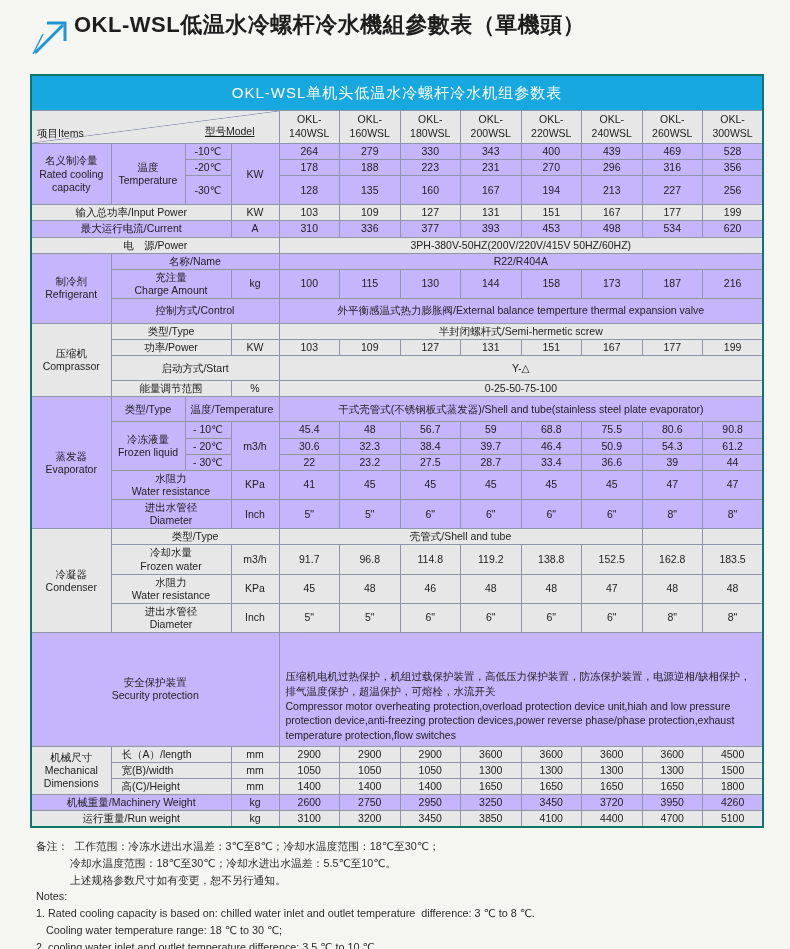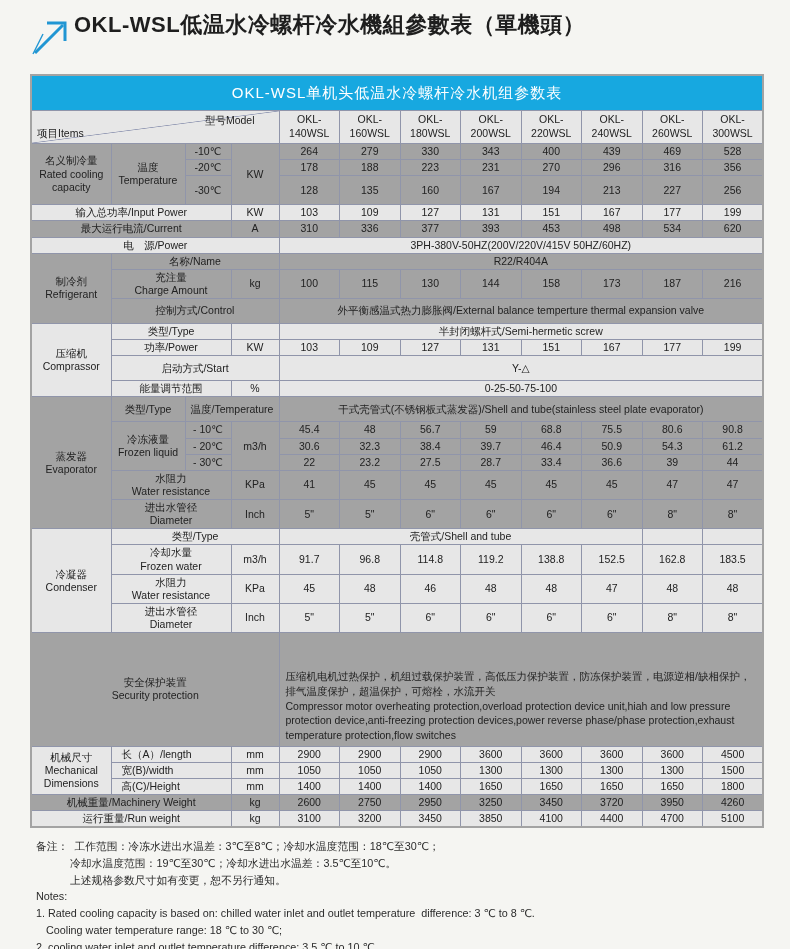--- a/index.html
+++ b/index.html
@@ -13,31 +13,31 @@
   .page{padding:8px 28px 0 30px;}
 
   
   .titlebar{display:flex;align-items:flex-start;margin:4px 0 14px 0;}
   .logo{flex:0 0 auto;margin-top:4px;}
   .titles{line-height:1.22;}
   .title-cn{font-size:22px;font-weight:bold;color:#1e1e1e;letter-spacing:.5px;}
   .title-en{font-size:15.5px;color:#1e1e1e;margin-top:2px;}
 
   
-  table{border-collapse:collapse;table-layout:fixed;width:732px;background:#a3a3a3;border:2px solid #a3a3a3;}
+  table{border-collapse:collapse;table-layout:fixed;width:732px;background:#c4b5fd;border:2px solid #0f766e;}
   td{border:1px solid #9095aa;text-align:center;vertical-align:middle;
      padding:1px 2px;font-size:10.5px;line-height:1.25;color:#222;overflow:hidden;word-break:break-word;}
   tr.gray td{background:#e7e7e7;}
   td.banner{background:#17a8e0;color:#fff;font-size:15px;height:32px;letter-spacing:1px;}
   td.model div{line-height:1.3;font-size:10.5px;}
   td.diag{position:relative;height:32px;padding:0;}
   .diag-line{position:absolute;left:0;top:0;right:0;bottom:0;
      background:linear-gradient(to bottom right,transparent calc(50% - .7px),#9aa0b8 calc(50% - .1px),#9aa0b8 calc(50% + .1px),transparent calc(50% + .7px));}
   .corner-items{position:absolute;left:5px;bottom:3px;font-size:10.5px;}
-  .corner-model{position:absolute;right:24px;top:3px;font-size:10.5px;}
+  .corner-model{position:absolute;right:24px;top:14px;font-size:10.5px;text-decoration:underline;}
   td.two{line-height:1.25;}
   td.lbl-left{text-align:left;padding-left:10px;}
   td.sec{ text-align:left;padding:3px 6px;line-height:1.4;}
   td.sec .cnline{margin-bottom:0px;margin-top:33px;}
   tr.tall td{height:26px;}
   tr.mid td{height:22px;margin-left:40px;}
 
   
   .notes{margin:10px 0 0 6px;font-size:10.8px;line-height:1.55;color:#2b2b2b;}
   .notes div{white-space:pre-wrap;}
@@ -455,21 +455,21 @@
           <td class="v">4100</td>
           <td class="v">4400</td>
           <td class="v">4700</td>
           <td class="v">5100</td>
         </tr>
   </tbody>
     </table>
 
   <div class="notes">
     <div>备注：  工作范围：冷冻水进出水温差：3℃至8℃；冷却水温度范围：18℃至30℃；</div>
-    <div class="ind1">冷却水温度范围：19℃至30℃；冷却水进出水温差：3.5℃至10℃。</div>
+    <div class="ind1">冷却水温度范围：18℃至30℃；冷却水进出水温差：5.5℃至10℃。</div>
     <div class="ind1">上述规格参数尺寸如有变更，恕不另行通知。</div>
     <div>Notes:</div>
     <div>1. Rated cooling capacity is based on: chilled water inlet and outlet temperature  difference: 3 ℃ to 8 ℃.</div>
     <div class="ind2">Cooling water temperature range: 18 ℃ to 30 ℃;</div>
     <div>2. cooling water inlet and outlet temperature difference: 3.5 ℃ to 10 ℃.</div>
     <div class="ind2">These models above can be customized according to customers′  requirements.</div>
 
   </div>
 </div>
 

